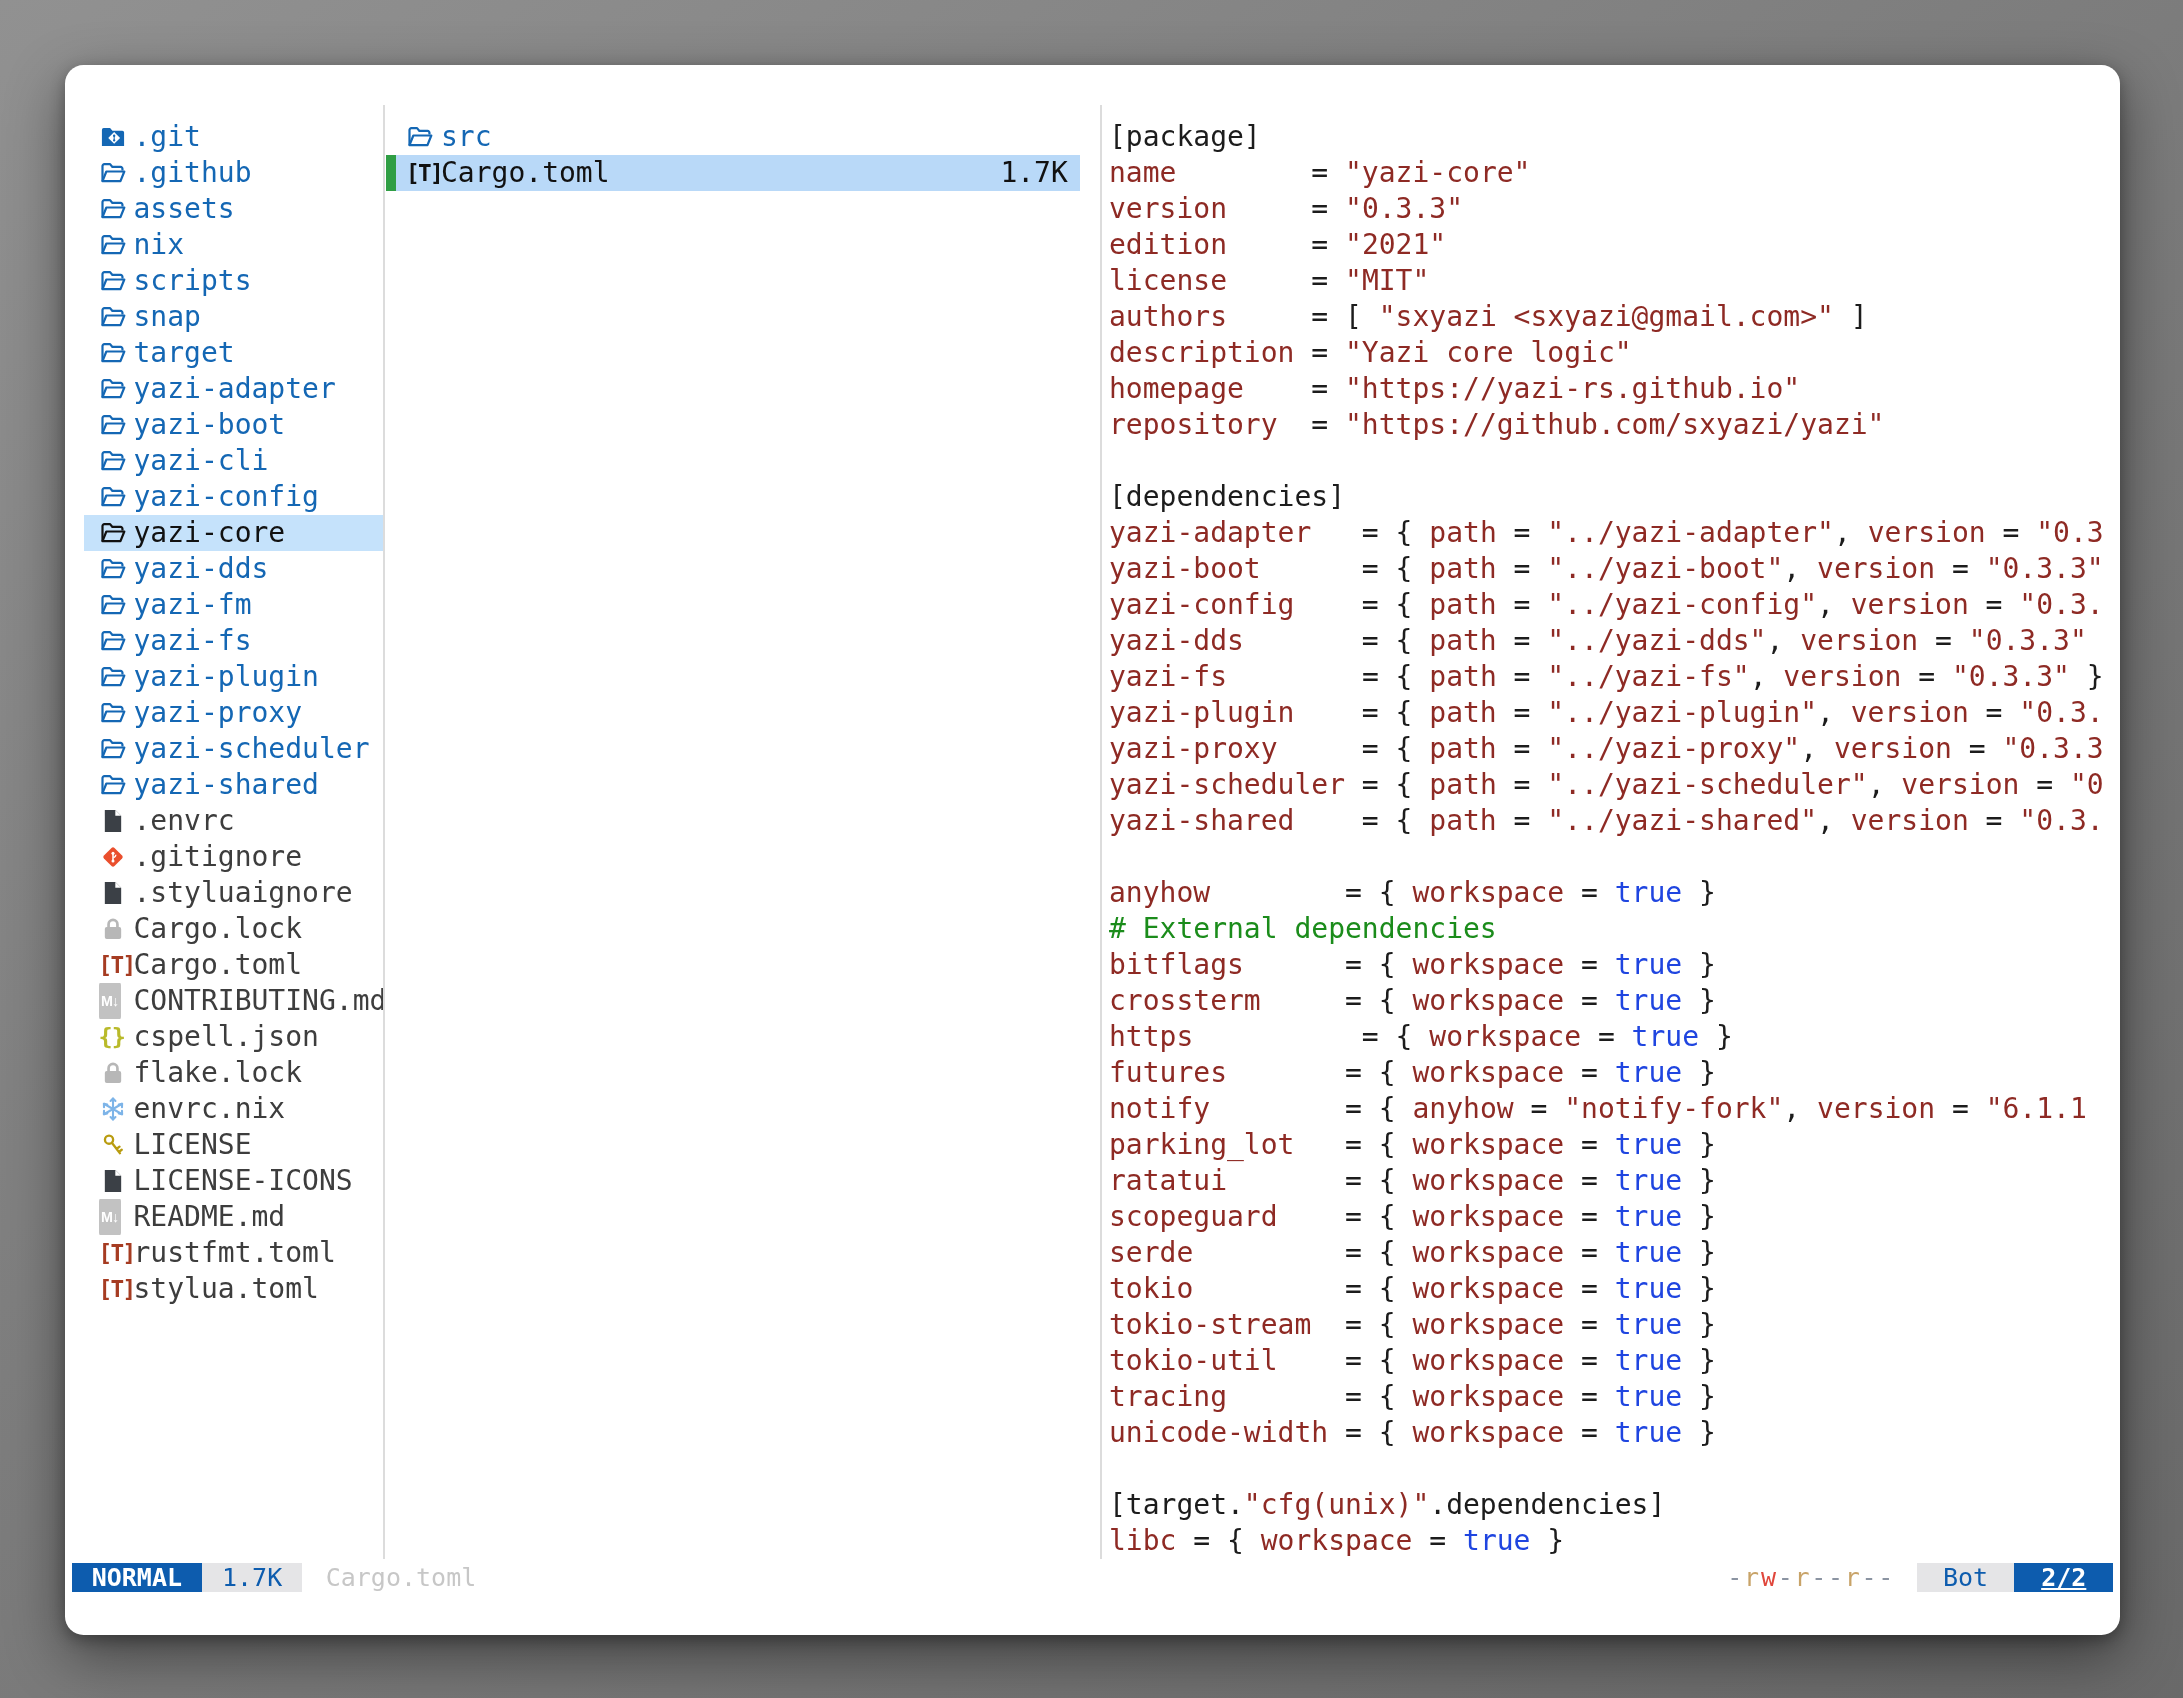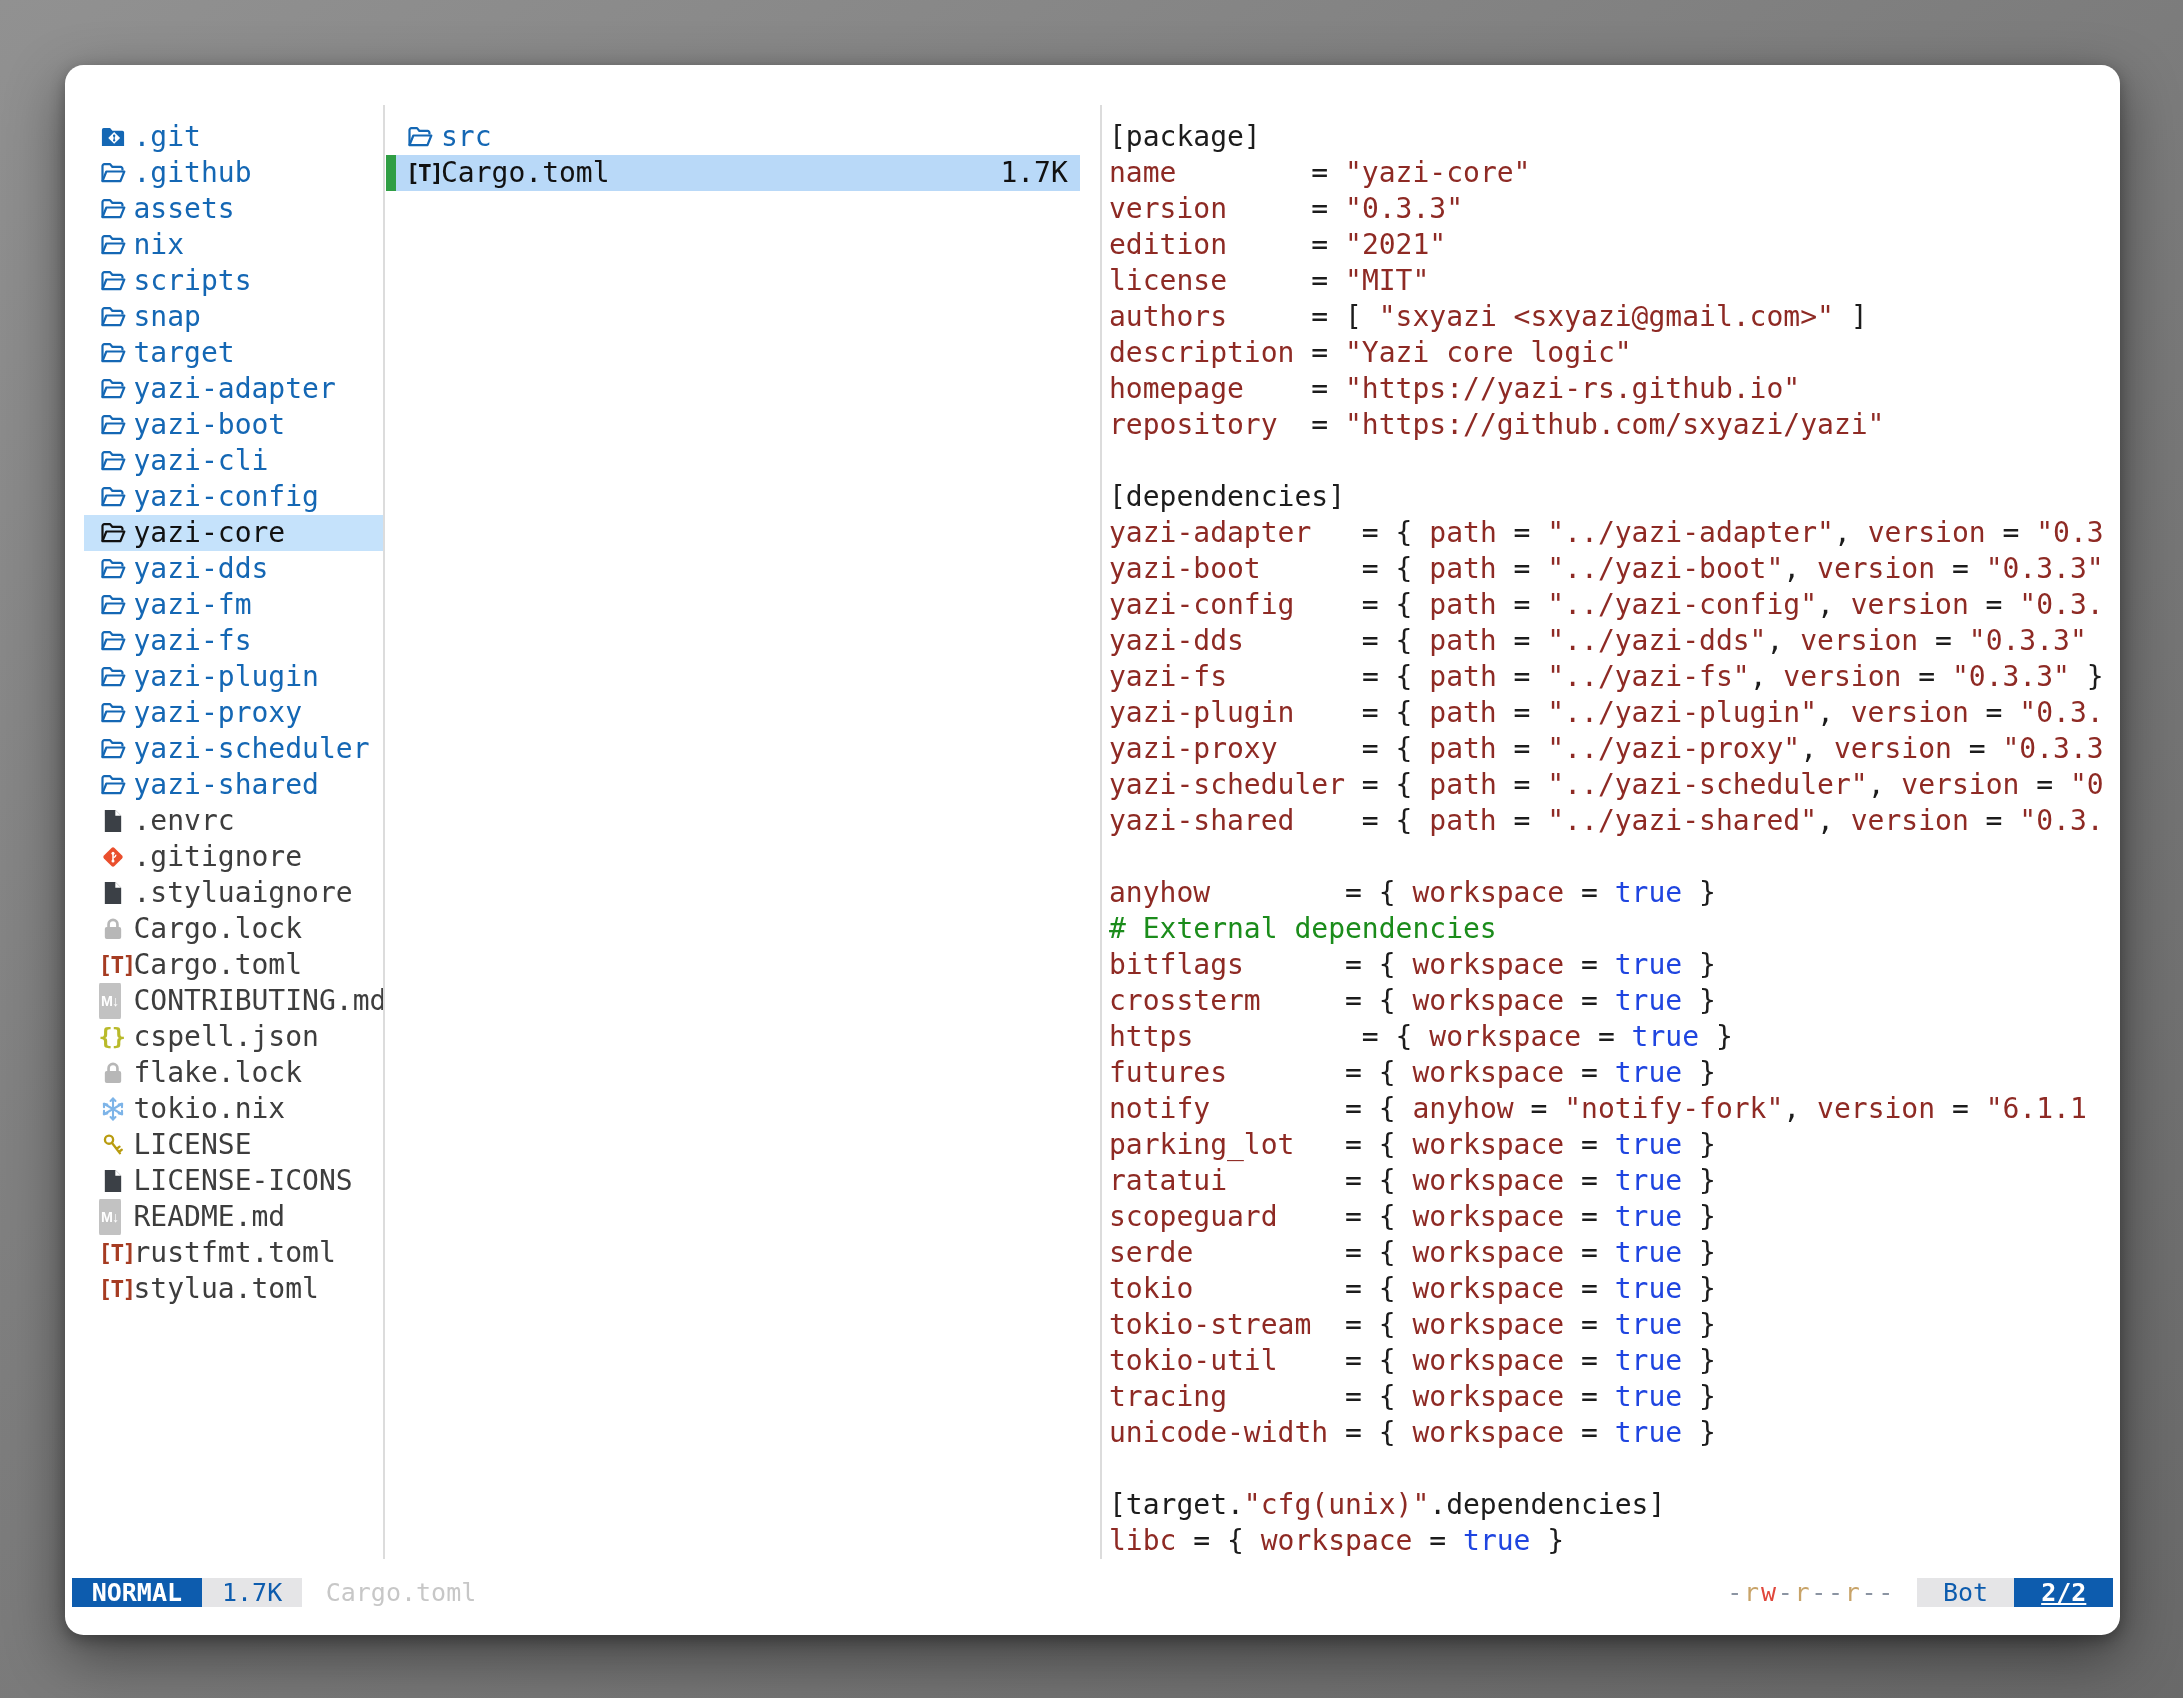--- a/index.html
+++ b/index.html
@@ -44,21 +44,21 @@
 
   
   .pline { height:36px; line-height:36px; font-size:28px; white-space:pre; color:#1c1c1c; }
   .pline .d { color:#1c1c1c; }
   .pline .r { color:#8e2a24; }
   .pline .g { color:#1b8c1b; }
   .pline .b { color:#1f45e0; }
 
   
   .statusbar { position:absolute; left:6.7px; right:6.7px; bottom:28px; height:44px;
-    display:flex; align-items:flex-end; font-size:25px; }
+    display:flex; align-items:flex-start; font-size:25px; }
   .sb-left, .sb-right { display:flex; align-items:stretch; }
   .sb-right { margin-left:auto; }
   .sb-badge { display:flex; align-items:center; padding:0 20px; }
   #mode-badge { background:#0d5cae; color:#ffffff; font-weight:bold; }
   #size-badge { background:#e5e5e7; color:#0d5cae; }
   #file-name  { display:flex; align-items:center; margin-left:23.5px; color:#c7c7c7; }
   #perms { display:flex; align-items:center; margin-right:22px; letter-spacing:1.7px; }
   #perms .p-dash { color:#8b94a2; }
   #perms .p-r { color:#c8a368; }
   #perms .p-w { color:#e0473c; }
@@ -313,21 +313,21 @@
         </span>
         <span class="lbl">flake.lock</span>
       </div>
       <div class="row file">
         <span class="ic">
           <svg viewBox="0 0 24 24" stroke="#7db4e8" stroke-width="1.8" fill="none" stroke-linecap="round">
             <path d="M12 3v18M4.2 7.5l15.6 9M4.2 16.5l15.6-9"></path>
             <path d="M12 3l-2.1 2.1M12 3l2.1 2.1M12 21l-2.1-2.1M12 21l2.1-2.1M4.2 7.5l2.9.7M4.2 7.5l.1 3M19.8 7.5l-2.9.7M19.8 7.5l-.1 3M4.2 16.5l2.9-.7M4.2 16.5l.1-3M19.8 16.5l-2.9-.7M19.8 16.5l-.1-3"></path>
           </svg>
         </span>
-        <span class="lbl">tokio.nix</span>
+        <span class="lbl">envrc.nix</span>
       </div>
       <div class="row file">
         <span class="ic">
           <svg viewBox="0 0 24 24" stroke="#b99c10" fill="none" stroke-width="2" stroke-linecap="round">
             <circle cx="8.6" cy="7.4" r="3.5"></circle>
             <path d="M11 10l7 9M15.2 15.2l2.4-1.8M17.2 17.8l2.3-1.7"></path>
           </svg>
         </span>
         <span class="lbl">LICENSE</span>
       </div>

